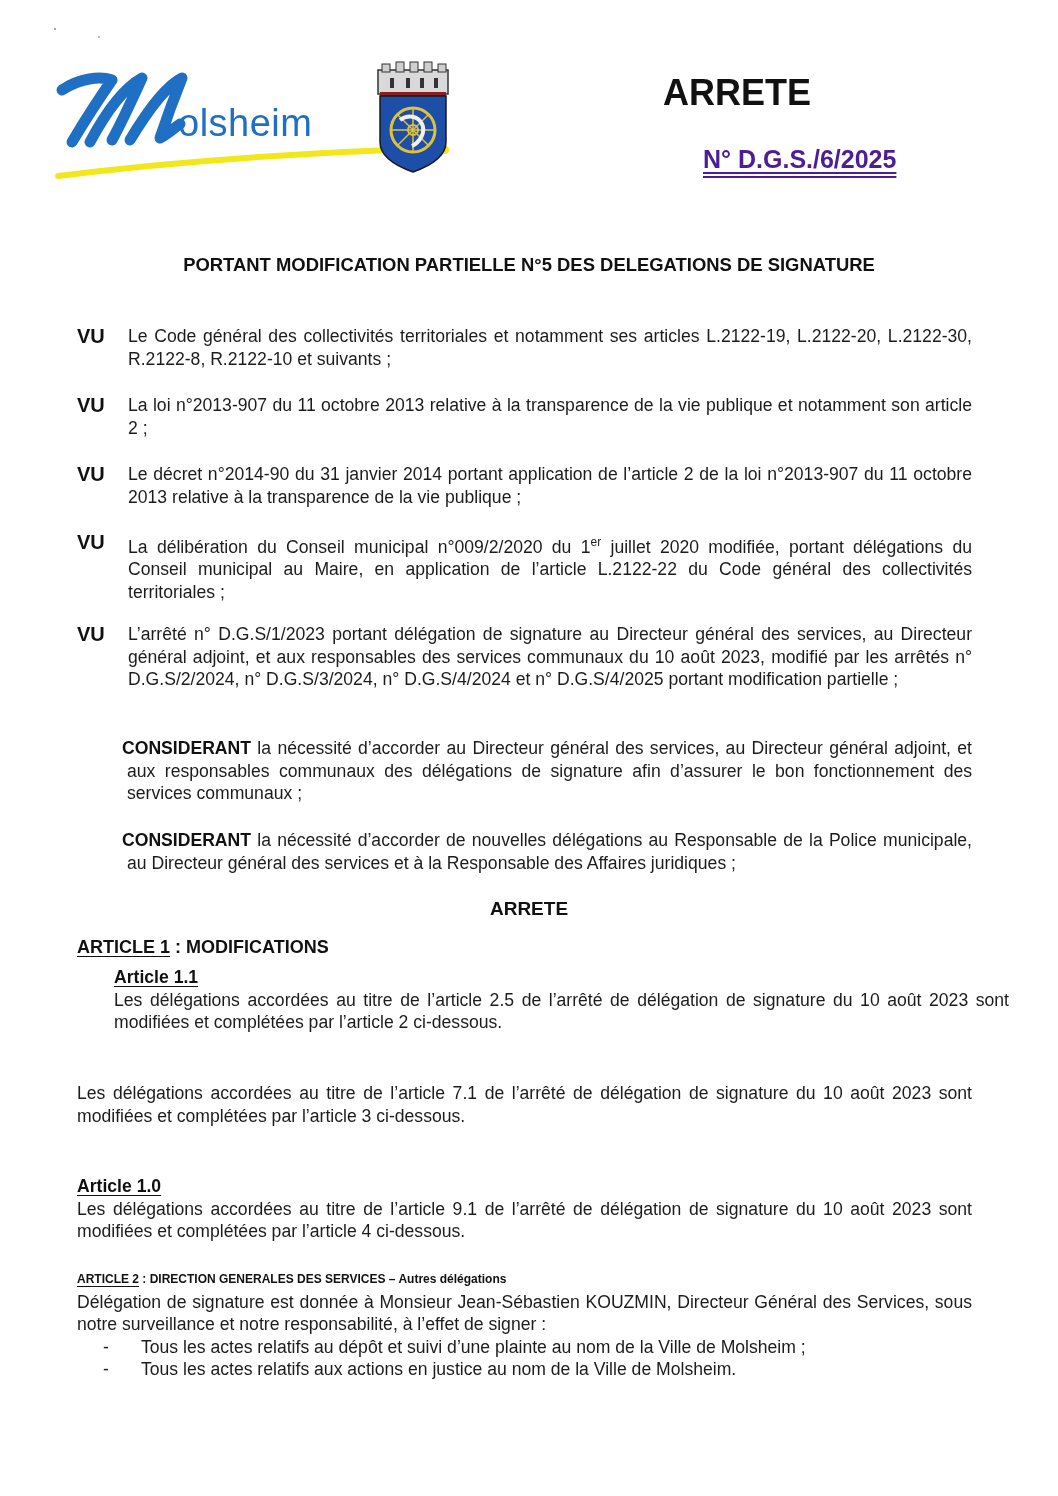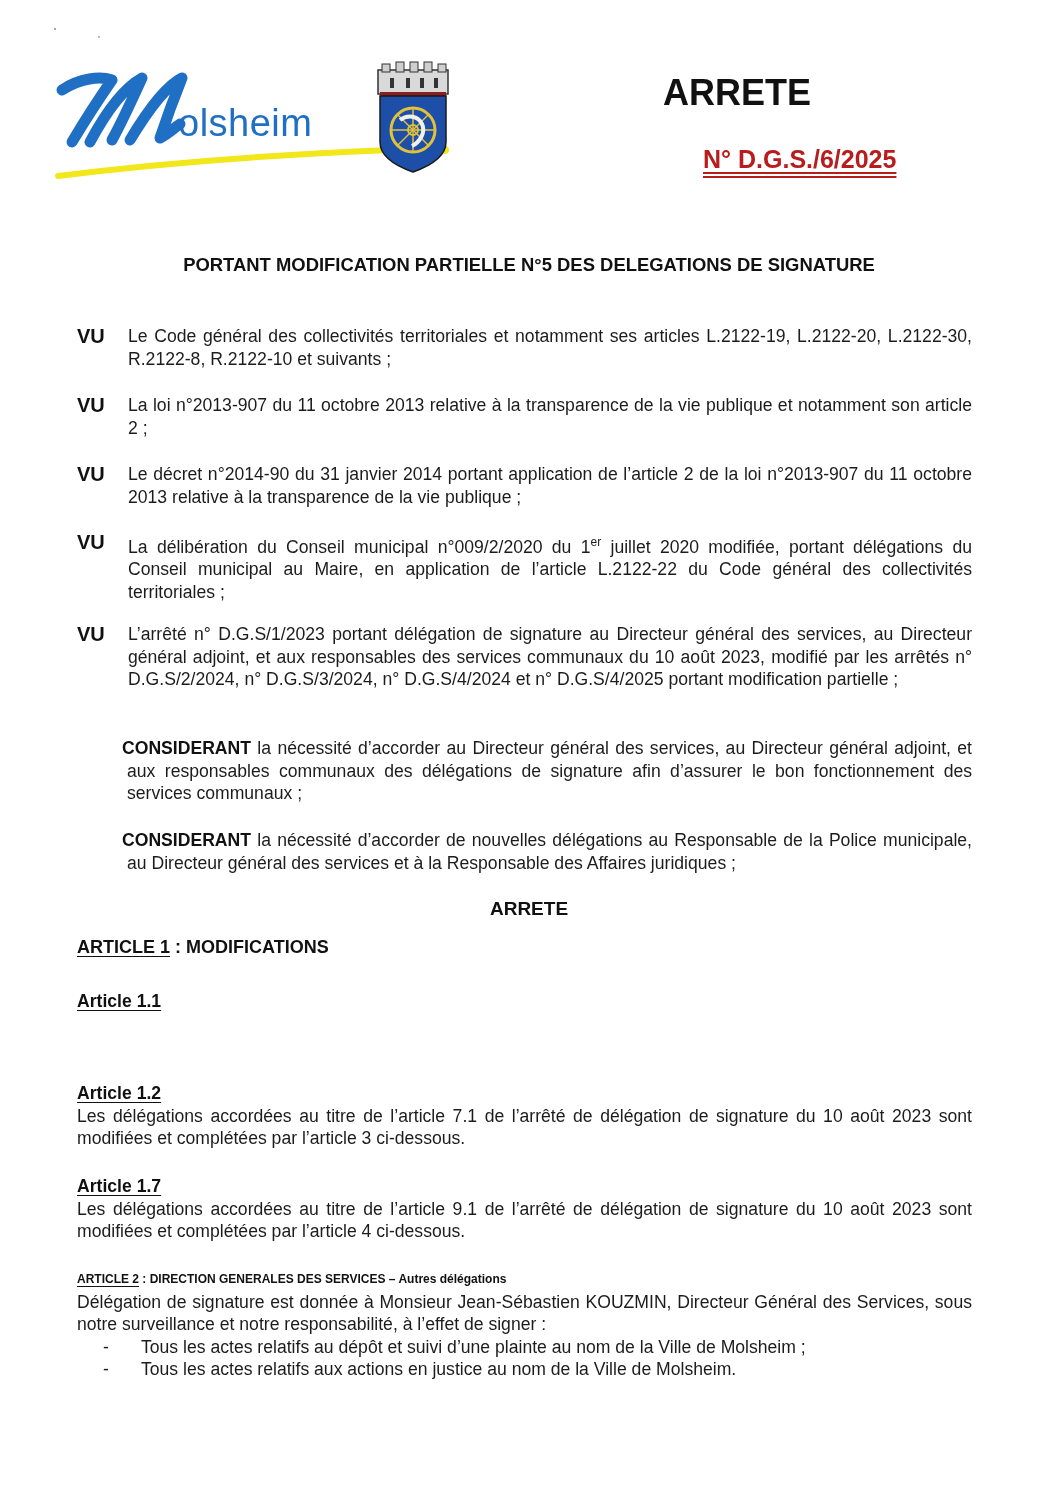--- a/index.html
+++ b/index.html
@@ -13,21 +13,21 @@
     position: absolute; left: 128px; top: 52px;
     font-family: "Liberation Sans", sans-serif; font-size: 38px; color: #1f6fc4;
     letter-spacing: 0.5px;
   }
   .arrete-title {
     position: absolute; left: 663px; top: 72px;
     font-size: 36px; font-weight: bold; color: #111;
   }
   .arrete-num {
     position: absolute; left: 703px; top: 145px;
-    font-size: 25px; font-weight: bold; color: #b91c1c;
+    font-size: 25px; font-weight: bold; color: #4c1d95;
     text-decoration: underline; text-decoration-style: double; text-underline-offset: 4px;
   }
   .subtitle {
     position: absolute; left: 0; width: 1058px; top: 254px; text-align: center;
     font-size: 19px; font-weight: bold; color: #111;
     font-family: "Liberation Sans", sans-serif;
     transform: scaleX(0.97);
   }
   .text { font-size: 17.6px; line-height: 22.5px; color: #1c1c1c; text-align: justify; }
   .vu {
@@ -127,29 +127,29 @@
   <div class="body"><span class="label">CONSIDERANT</span><span> la nécessité d’accorder au Directeur général des services, au Directeur général adjoint, et aux responsables communaux des délégations de signature afin d’assurer le bon fonctionnement des services communaux ;</span></div>
 </div>
 <div class="cons text" style="top:829px;">
   <div class="body"><span class="label">CONSIDERANT</span><span> la nécessité d’accorder de nouvelles délégations au Responsable de la Police municipale, au Directeur général des services et à la Responsable des Affaires juridiques ;</span></div>
 </div>
 
 <div class="mid-arrete">ARRETE</div>
 
 <div class="art-heading" style="top:937px;"><span class="u">ARTICLE 1</span><span> : MODIFICATIONS</span></div>
 
-<div class="sub-art text" style="top:990px;">
+<div class="sub-art text" style="top:966px;margin-left:37px;">
   <div class="title">Article 1.1</div>
+  <div>Les délégations accordées au titre de l’article 2.5 de l’arrêté de délégation de signature du 10 août 2023 sont modifiées et complétées par l’article 2 ci-dessous.</div>
 </div>
 <div class="sub-art text" style="top:1082px;">
-  <div class="title">Article 1.2</div>
   <div>Les délégations accordées au titre de l’article 7.1 de l’arrêté de délégation de signature du 10 août 2023 sont modifiées et complétées par l’article 3 ci-dessous.</div>
 </div>
 <div class="sub-art text" style="top:1175px;">
-  <div class="title">Article 1.7</div>
+  <div class="title">Article 1.0</div>
   <div>Les délégations accordées au titre de l’article 9.1 de l’arrêté de délégation de signature du 10 août 2023 sont modifiées et complétées par l’article 4 ci-dessous.</div>
 </div>
 
 <div class="sub-art text" style="top:1268px;">
   <div style="font-weight:bold; font-size:12px; color:#111;"><span class="u">ARTICLE 2</span><span> : DIRECTION GENERALES DES SERVICES – Autres délégations</span></div>
   <div>Délégation de signature est donnée à Monsieur Jean-Sébastien KOUZMIN, Directeur Général des Services, sous notre surveillance et notre responsabilité, à l’effet de signer :</div>
   <ul class="bullets">
     <li><span class="dash">-</span><span>Tous les actes relatifs au dépôt et suivi d’une plainte au nom de la Ville de Molsheim ;</span></li>
     <li><span class="dash">-</span><span>Tous les actes relatifs aux actions en justice au nom de la Ville de Molsheim.</span></li>
   </ul>

